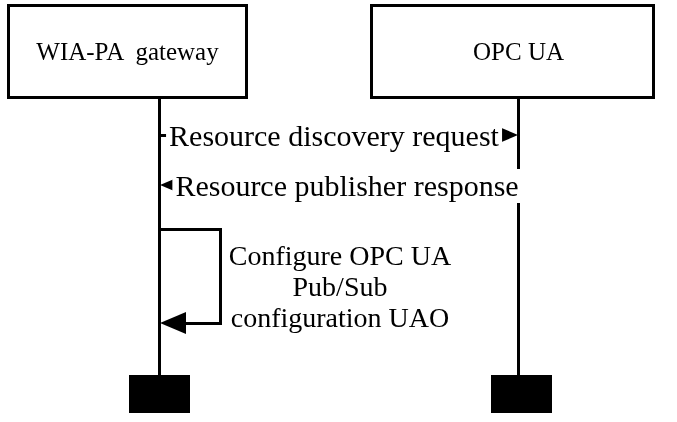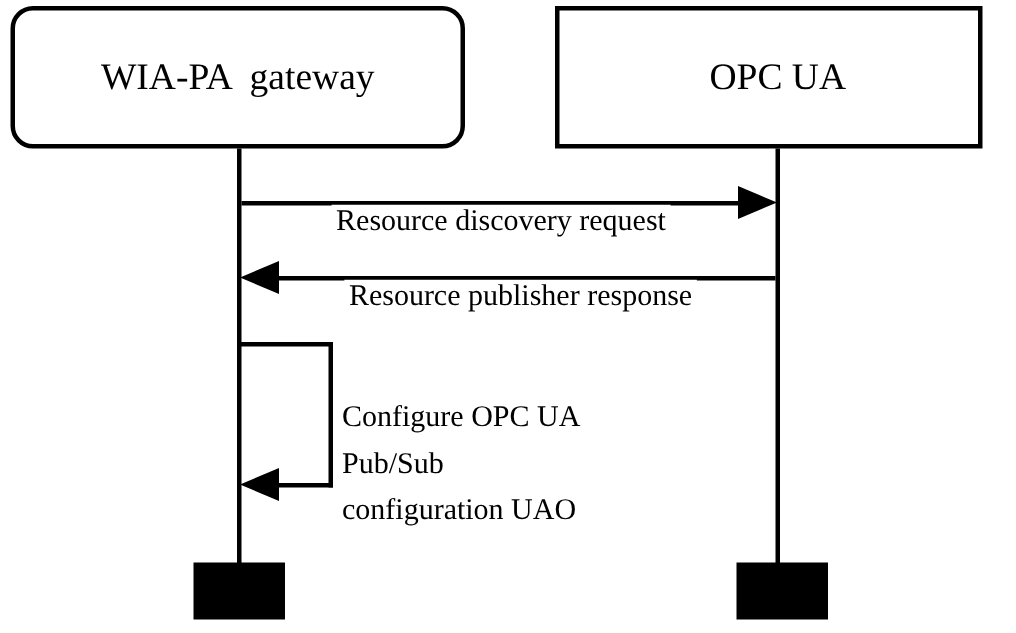--- a/index.html
+++ b/index.html
@@ -25,21 +25,21 @@
     box-sizing: border-box;
     display: flex;
     flex-direction: column;
     align-items: center;
     justify-content: center;
     text-align: center;
     font-size: 25px;
     line-height: 30px;
     background: #ffffff;
   }
-  .actor-left { left: 7px; width: 303px; border-radius: 15px; }
+  .actor-left { left: 7px; width: 241px; }
   .actor-right { left: 370px; width: 285px; padding-left: 12px; }
   .actor-label { white-space: pre; }
   
   .lifeline {
     position: absolute;
     width: 3px;
     background: #000000;
   }
   .lifeline-left { left: 158px; top: 99px; height: 277px; }
   .lifeline-right { left: 517px; top: 99px; height: 277px; }
@@ -65,42 +65,40 @@
     border-top: 11px solid transparent;
     border-bottom: 11px solid transparent;
     border-right: 26px solid #000000;
   }
   .msg1-arrow { left: 492px; top: 124px; }
   .msg2-arrow { left: 160px; top: 174px; }
   .self-arrow { left: 160px; top: 312px; }
   
   .msg-label {
     position: absolute;
-    font-size: 20px;
+    font-size: 30px;
     background: #ffffff;
     padding: 0 3px;
     white-space: nowrap;
     transform: translate(-50%, -50%);
-    margin-top: 12px;
   }
   .msg1-label { left: 334px; top: 136px; }
   .msg2-label { left: 347px; top: 186px; }
   
   .self-top    { position: absolute; left: 159px; top: 228px; width: 63px; height: 3px; background: #000000; }
   .self-right  { position: absolute; left: 219px; top: 228px; width: 3px; height: 97px; background: #000000; }
   .self-bottom { position: absolute; left: 186px; top: 322px; width: 36px; height: 3px; background: #000000; }
   .self-label {
     position: absolute;
     left: 228px;
     top: 240px;
     width: 224px;
-    text-align: left;
-    font-size: 20px;
+    text-align: center;
+    font-size: 28px;
     line-height: 31px;
-    margin-top: 23px;
   }
   
   .terminator {
     position: absolute;
     top: 375px;
     width: 61px;
     height: 38px;
     background: #000000;
   }
   .terminator-left { left: 129px; }

